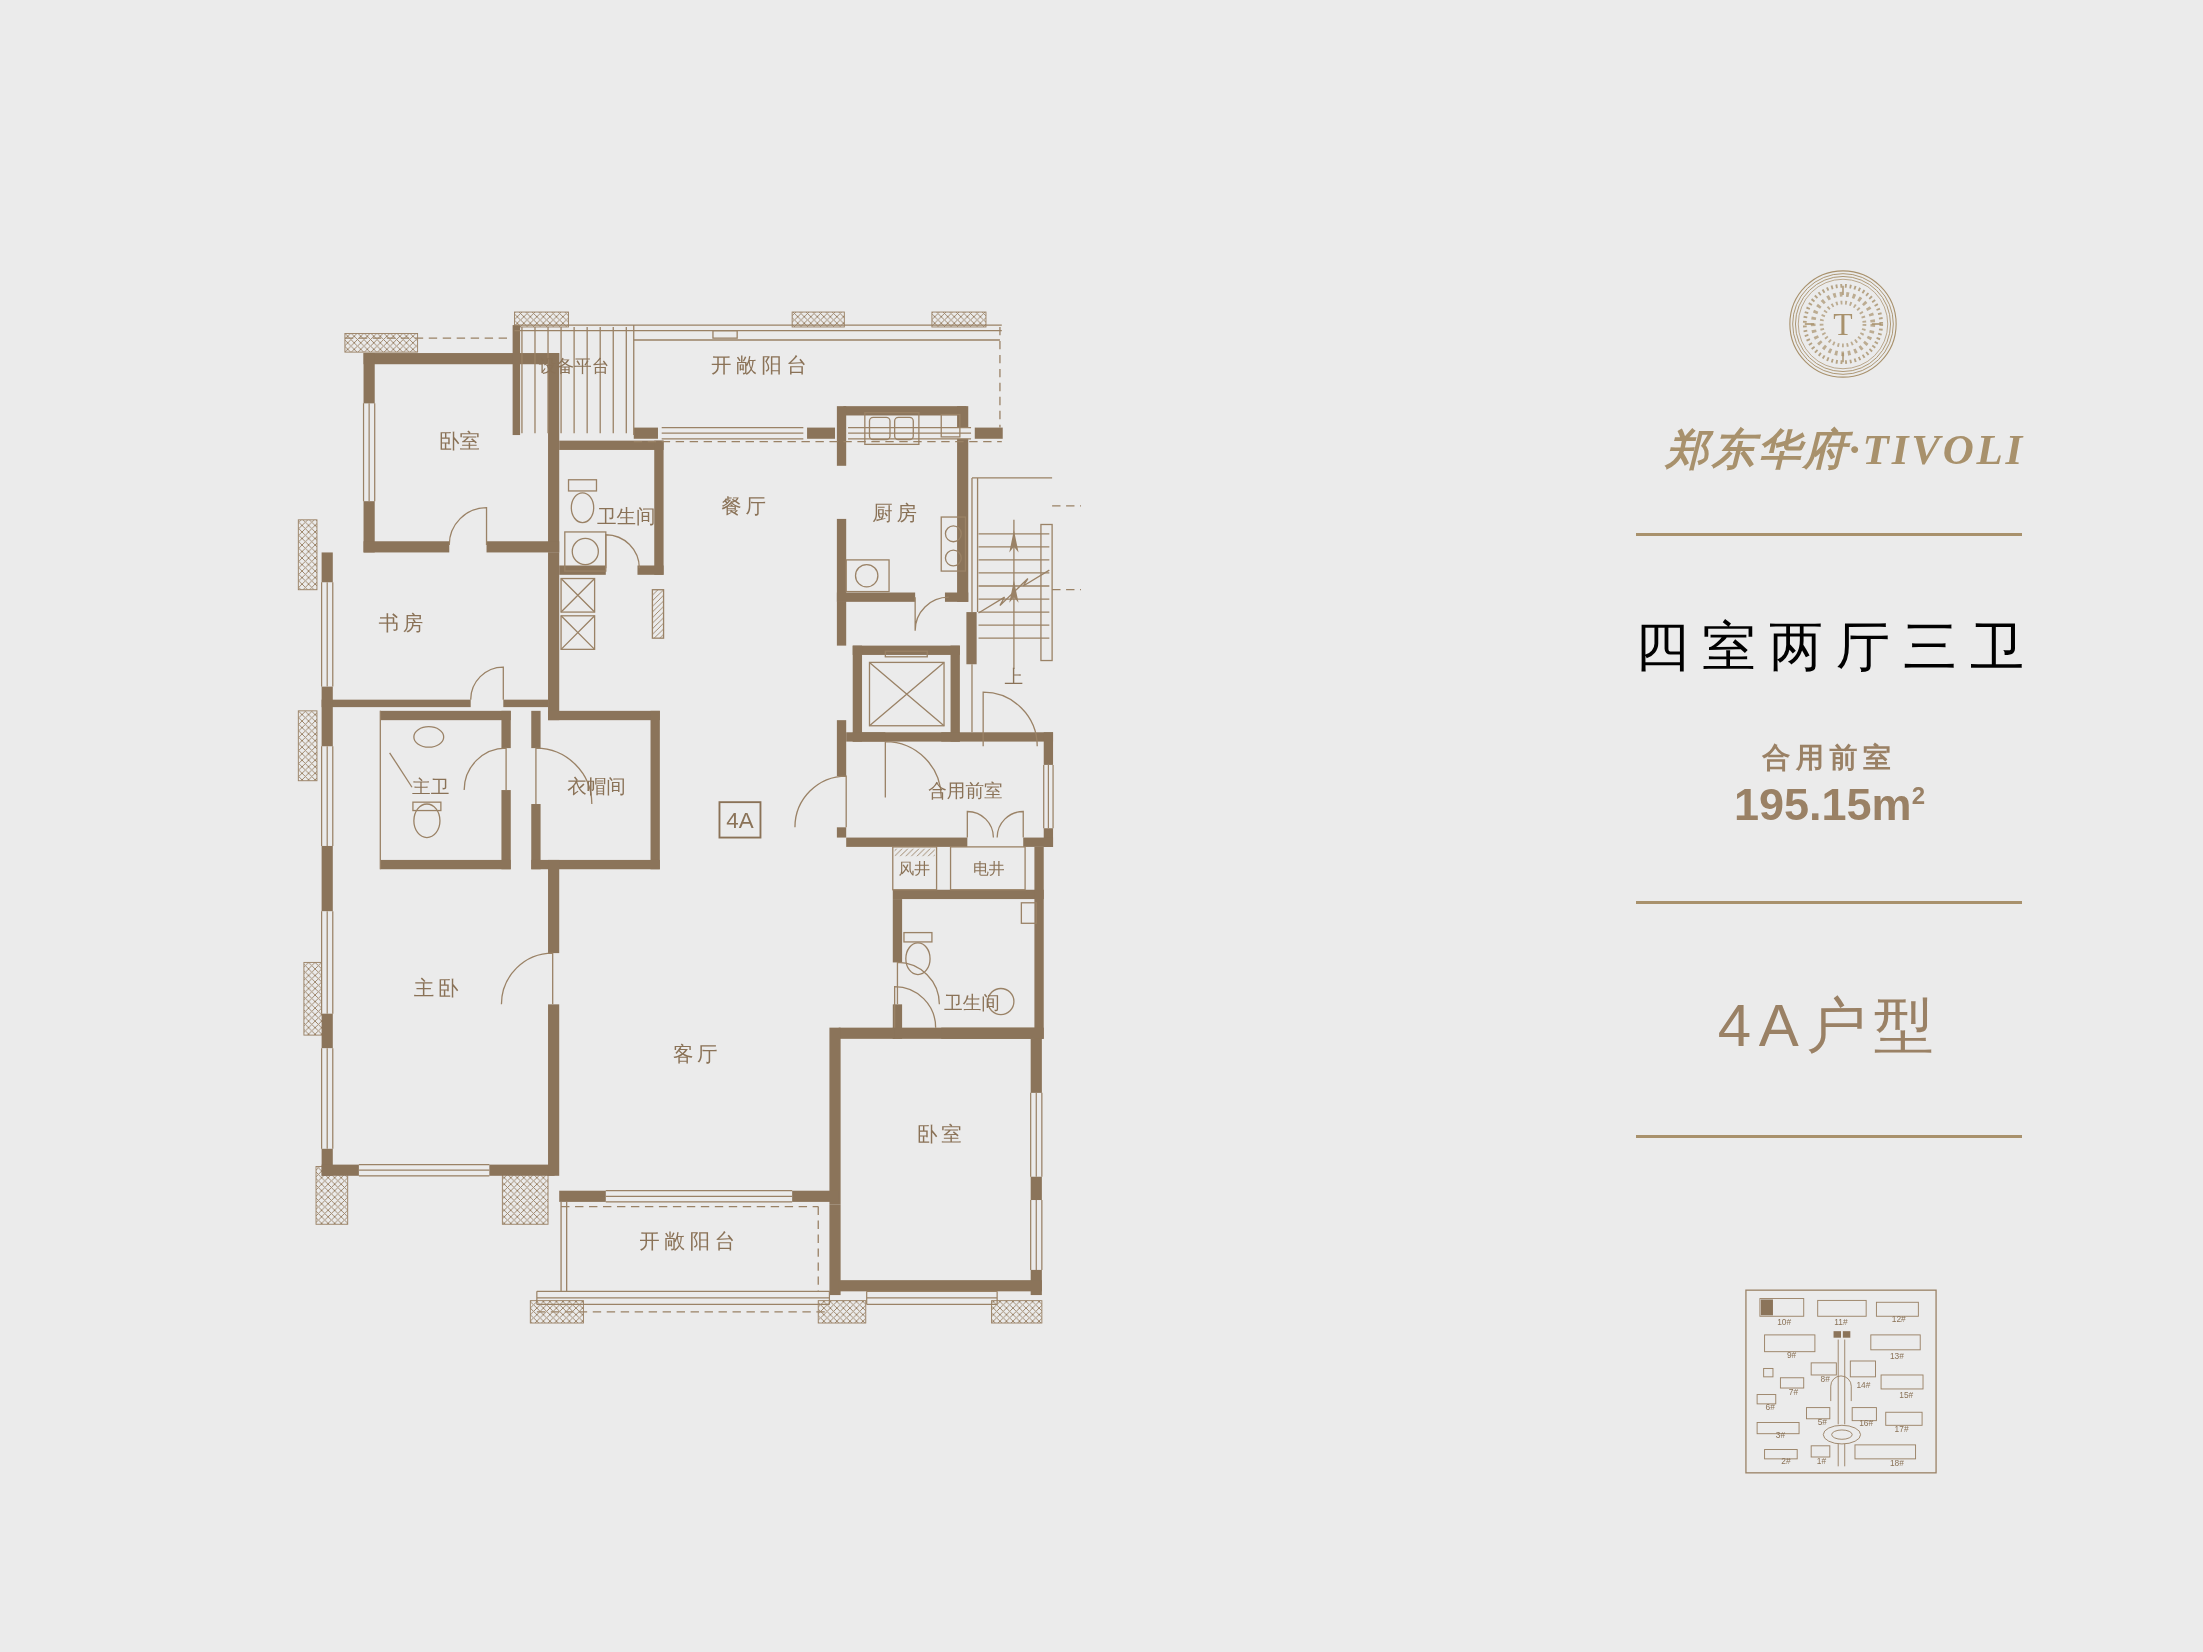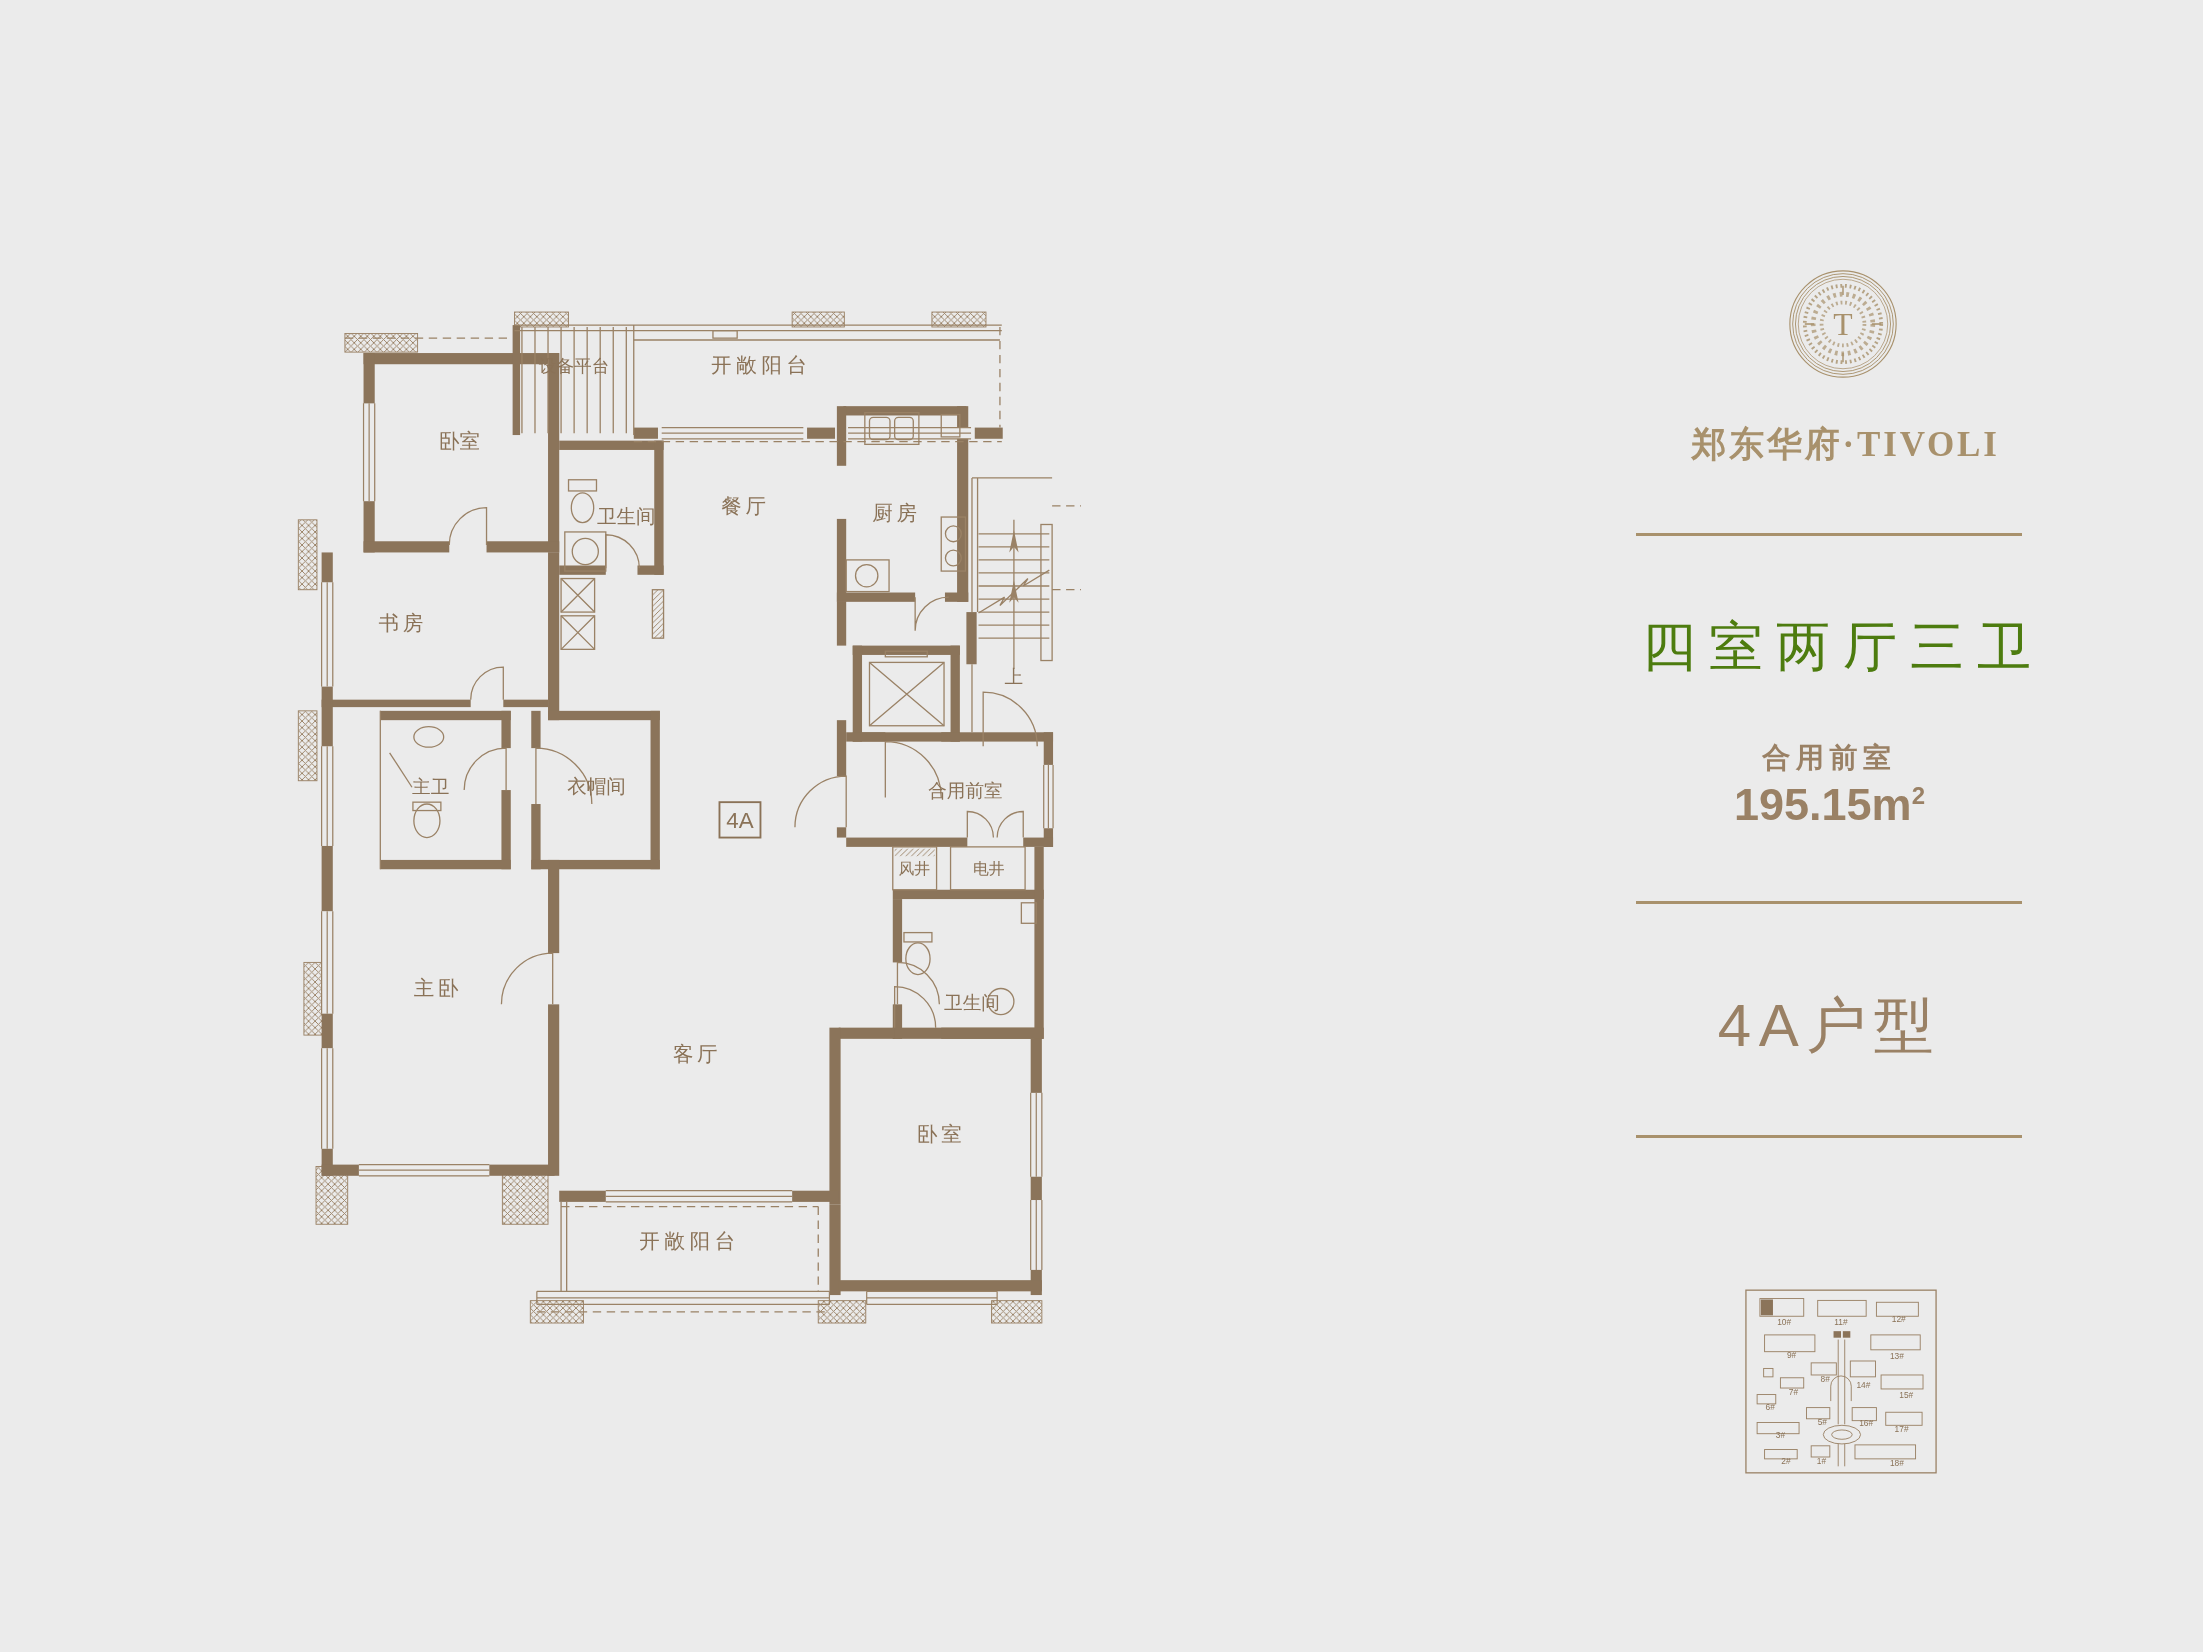--- a/index.html
+++ b/index.html
@@ -5,26 +5,26 @@
   html,body{margin:0;padding:0;}
   body{width:2204px;height:1653px;background:#ebebeb;font-family:"Liberation Sans",sans-serif;}
   .page{position:relative;width:2204px;height:1653px;background:#ebebeb;overflow:hidden;}
   
   .plan{position:absolute;left:289px;top:310px;width:792px;height:1016px;}
   .plan svg{display:block;}
   .plan text{fill:#8a7257;font-family:"Liberation Sans",sans-serif;}
   
   .panel-abs{position:absolute;}
   .brand-name{left:1615px;top:421px;width:461px;text-align:center;
-    font-family:"Liberation Serif",serif;font-size:35px;font-weight:700;
-    color:#a8916c;letter-spacing:2.8px;}
+    font-family:"Liberation Serif",serif;font-size:43px;font-weight:700;
+    color:#a8916c;letter-spacing:2.8px;font-style:italic;}
   .rule{height:2.8px;background:#a8916c;left:1636px;width:386px;}
   .rule1{top:533px;} .rule2{top:901px;} .rule3{top:1135px;}
-  .rooms-title{left:1615px;top:611px;width:429px;text-align:right;
-    font-size:54px;color:#4d7c0f;letter-spacing:13px;padding-left:13px;box-sizing:border-box;}
+  .rooms-title{left:1615px;top:611px;width:429px;text-align:center;
+    font-size:54px;color:#000000;letter-spacing:13px;padding-left:13px;box-sizing:border-box;}
   .area-label{left:1615px;top:739px;width:429px;text-align:center;
     font-size:28px;font-weight:700;color:#9a8165;letter-spacing:5.6px;}
   .area-value{left:1615px;top:779px;width:429px;text-align:center;
     font-size:45px;font-weight:600;color:#9a8165;}
   .area-value sup{font-size:24px;}
   .unit-title{left:1615px;top:986px;width:429px;text-align:center;
     font-size:60px;color:#9a8165;letter-spacing:7.5px;}
   .logo{left:1788px;top:269px;width:110px;height:110px;}
   .sitemap{left:1745px;top:1289px;width:192px;height:185px;}
   .sitemap text{fill:#8a7257;font-family:"Liberation Sans",sans-serif;font-size:9px;text-anchor:middle;}

